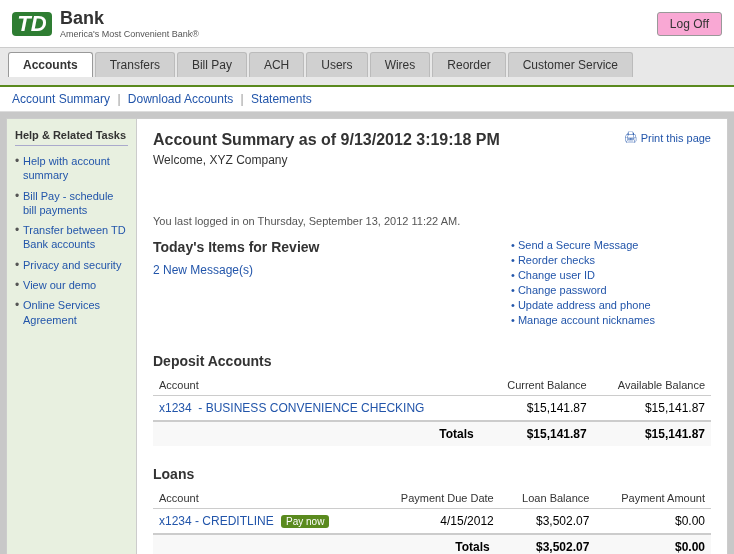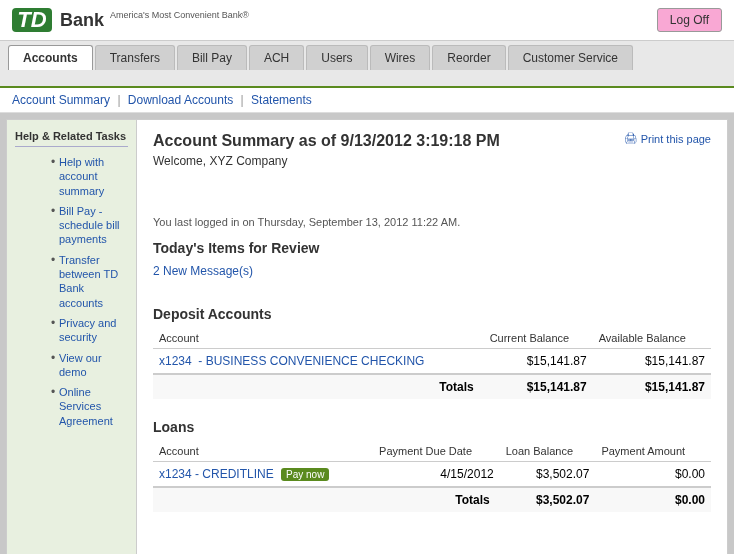--- a/index.html
+++ b/index.html
@@ -33,22 +33,21 @@
       width: 40px;
       height: 24px;
       display: flex;
       align-items: center;
       justify-content: center;
       border-radius: 4px;
       font-style: italic;
     }
     .bank-name-area {
       display: flex;
-      flex-direction: row;
-      gap: 6px;
+      flex-direction: column;
     }
     .bank-name {
       font-size: 18px;
       font-weight: bold;
       color: #333;
     }
     .bank-tagline {
       font-size: 9px;
       color: #555;
     }
@@ -60,21 +59,21 @@
       cursor: pointer;
       border-radius: 3px;
       color: #333;
     }
 
     
     .nav-tabs {
       background: #e8e8e8;
       border-bottom: 2px solid #5a8a1e;
       display: flex;
-      padding: 16px 8px;
+      padding: 8px 8px;
       gap: 2px;
       padding-top: 4px;
     }
     .nav-tab {
       padding: 5px 14px;
       font-size: 12px;
       cursor: pointer;
       border: 1px solid #bbb;
       border-bottom: none;
       background: #d0d0d0;
@@ -123,21 +122,20 @@
       font-size: 11px;
       font-weight: bold;
       color: #333;
       margin-bottom: 8px;
       border-bottom: 1px solid #aac;
       padding-bottom: 4px;
     }
     .sidebar-links {
       list-style: none;
       padding: 0;
-      margin-left: 36px;
     }
     .sidebar-links li {
       margin-bottom: 6px;
       padding-left: 8px;
       position: relative;
     }
     .sidebar-links li::before {
       content: '•';
       position: absolute;
       left: 0;
@@ -246,21 +244,21 @@
       font-size: 12px;
     }
     .table-header-row th {
       padding: 4px 6px;
       text-align: left;
       font-weight: normal;
       color: #333;
       border-bottom: 1px solid #ccc;
       font-size: 11px;
     }
-    .table-header-row th.right { }
+    .table-header-row th.right { text-align: right; }
 
     td {
       padding: 5px 6px;
       border-bottom: 1px solid #e8e8e8;
     }
     td.right { text-align: right; }
 
     .account-link {
       color: #2255aa;
       text-decoration: none;
@@ -359,20 +357,28 @@
     </div>
 
     <div class="welcome-text">Welcome, XYZ Company</div>
     <div class="last-login">You last logged in on Thursday, September 13, 2012 11:22 AM.</div>
 
     <div class="today-section">
       <div class="today-left">
         <div class="today-title">Today's Items for Review</div>
         <a href="#" class="today-link">2 New Message(s)</a>
       </div>
+      <div class="today-right quick-links">
+        <a href="#">Send a Secure Message</a>
+        <a href="#">Reorder checks</a>
+        <a href="#">Change user ID</a>
+        <a href="#">Change password</a>
+        <a href="#">Update address and phone</a>
+        <a href="#">Manage account nicknames</a>
+      </div>
     </div>
 
     <div class="section-title">Deposit Accounts</div>
     <table>
       <thead>
         <tr class="table-header-row">
           <th>Account</th>
           <th class="right">Current Balance</th>
           <th class="right">Available Balance</th>
         </tr>

